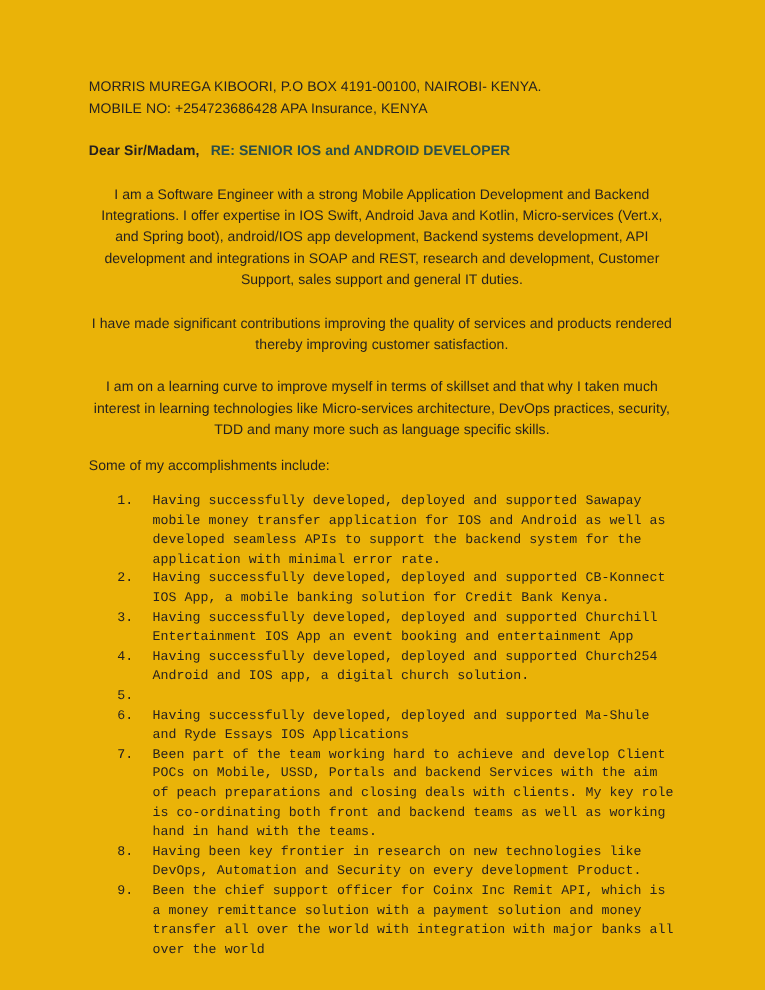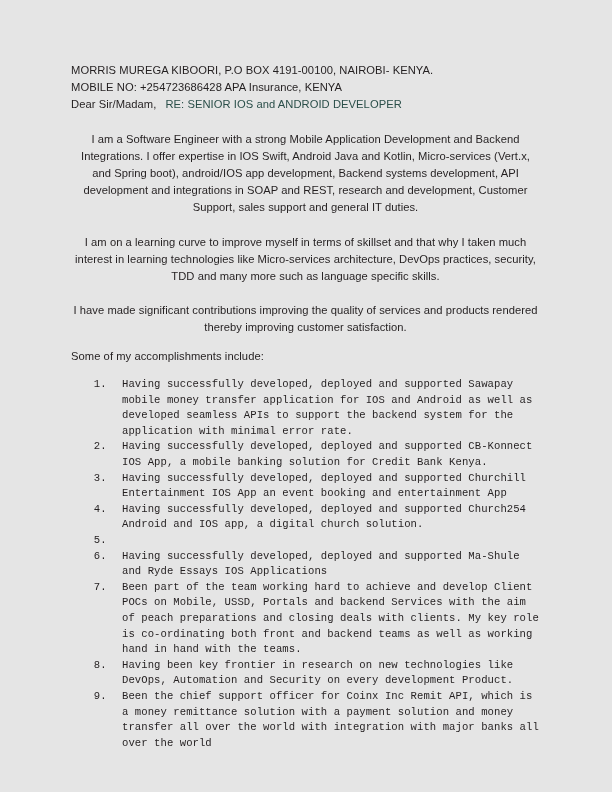--- a/index.html
+++ b/index.html
@@ -13,21 +13,21 @@
     background: #ffffff;
     font-family: "Liberation Sans", sans-serif;
     color: #1a1a1a;
     overflow: hidden;
   }
 
   .page {
     position: relative;
     width: 612px;
     height: 792px;
-    background: #e5e5e5;
+    background: #eab308;
     box-sizing: border-box;
     padding: 62px 72px 0 71px;
   }
 
   .doc-body {
     font-size: 11.2px;
     line-height: 17.2px;
     color: #231f20;
     letter-spacing: 0.005em;
   }
@@ -38,21 +38,23 @@
   }
   .sender-line {
     display: block;
     font-size: 11.2px;
     line-height: 17.2px;
     white-space: nowrap;
   }
 
   
   .salutation-block {
+    margin-top: 17px;
     white-space: nowrap;
+    font-weight: bold;
   }
   .salutation-text {
     font-size: 11.2px;
   }
   .re-gap {
     display: inline-block;
     width: 9px;
   }
   .re-subject {
     font-size: 11.2px;
@@ -108,22 +110,22 @@
     <div class="sender-block">
       <span class="sender-line">MORRIS MUREGA KIBOORI, P.O BOX 4191-00100, NAIROBI- KENYA.</span>
       <span class="sender-line">MOBILE NO: +254723686428 APA Insurance, KENYA</span>
     </div>
 
     <div class="salutation-block">
       <span class="salutation-text">Dear Sir/Madam,</span><span class="re-gap"></span><span class="re-subject">RE: SENIOR IOS and ANDROID DEVELOPER</span>
     </div>
 
     <p class="para">I am a Software Engineer with a strong Mobile Application Development and Backend Integrations. I offer expertise in IOS Swift, Android Java and Kotlin, Micro-services (Vert.x, and Spring boot), android/IOS app development, Backend systems development, API development and integrations in SOAP and REST, research and development, Customer Support, sales support and general IT duties.</p>
+    <p class="para tight">I have made significant contributions improving the quality of services and products rendered thereby improving customer satisfaction.</p>
     <p class="para">I am on a learning curve to improve myself in terms of skillset and that why I taken much interest in learning technologies like Micro-services architecture, DevOps practices, security, TDD and many more such as language specific skills.</p>
-    <p class="para tight">I have made significant contributions improving the quality of services and products rendered thereby improving customer satisfaction.</p>
 
     <p class="list-intro">Some of my accomplishments include:</p>
 
     <ol class="acc-list">
       <li>Having successfully developed, deployed and supported Sawapay mobile money transfer application for IOS and Android as well as developed seamless APIs to support the backend system for the application with minimal error rate.</li>
       <li>Having successfully developed, deployed and supported CB-Konnect IOS App, a mobile banking solution for Credit Bank Kenya.</li>
       <li> Having successfully developed, deployed and supported Churchill Entertainment IOS App an event booking and entertainment App</li>
       <li>Having successfully developed, deployed and supported Church254 Android and IOS app, a digital church solution.</li>
       <li class="empty-item"></li>
       <li>Having successfully developed, deployed and supported Ma-Shule and Ryde Essays IOS Applications</li>

